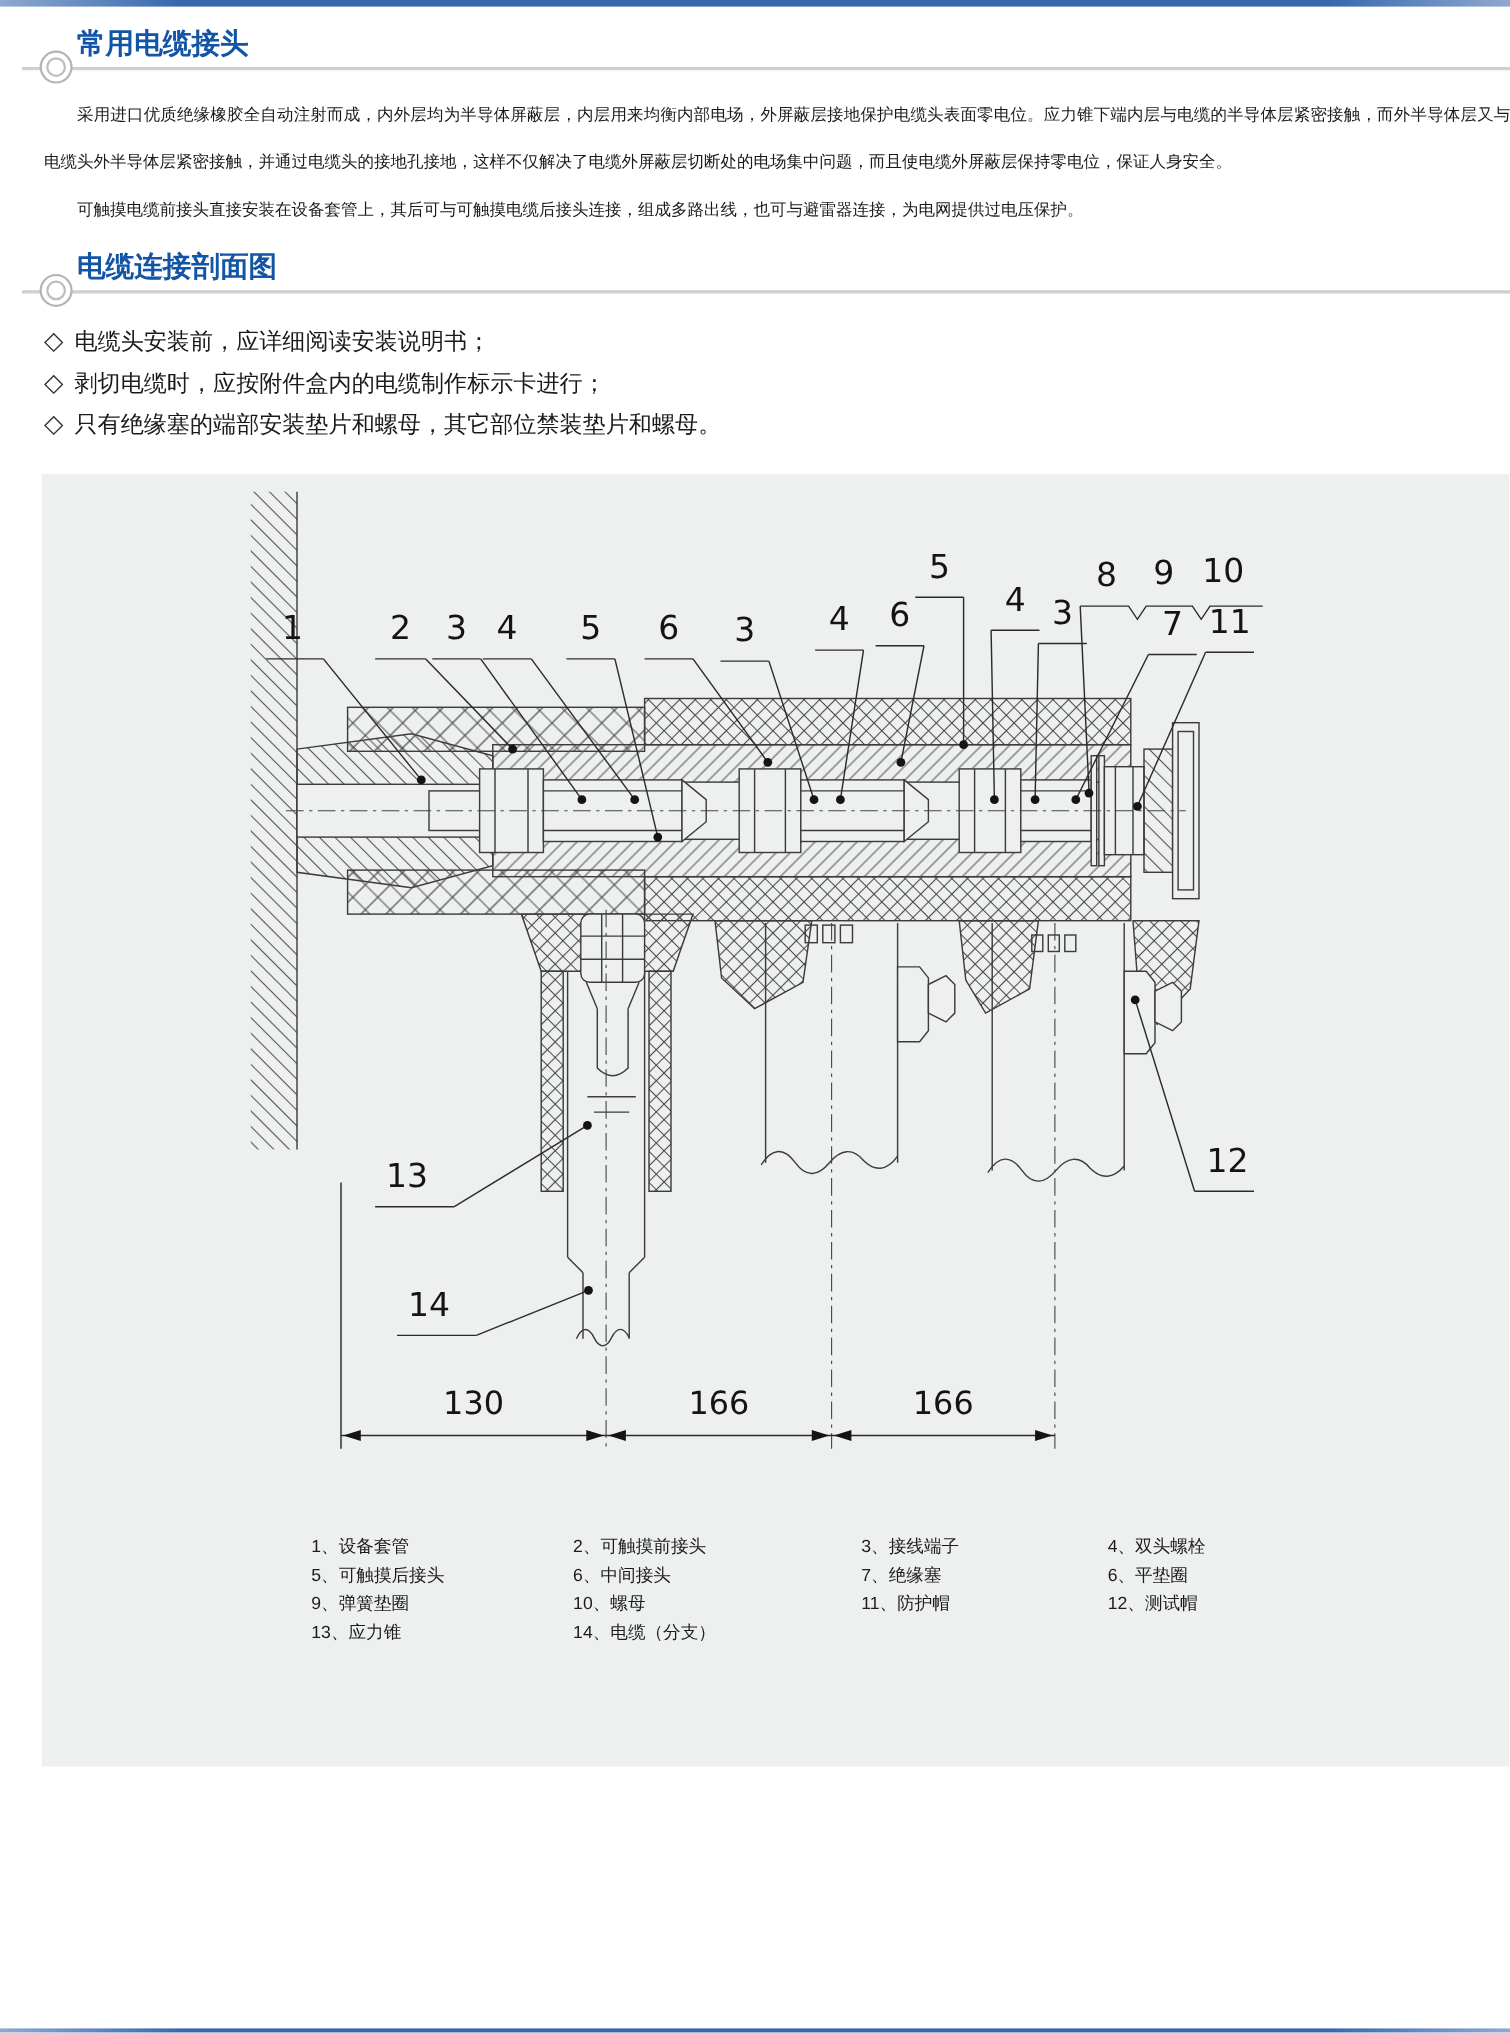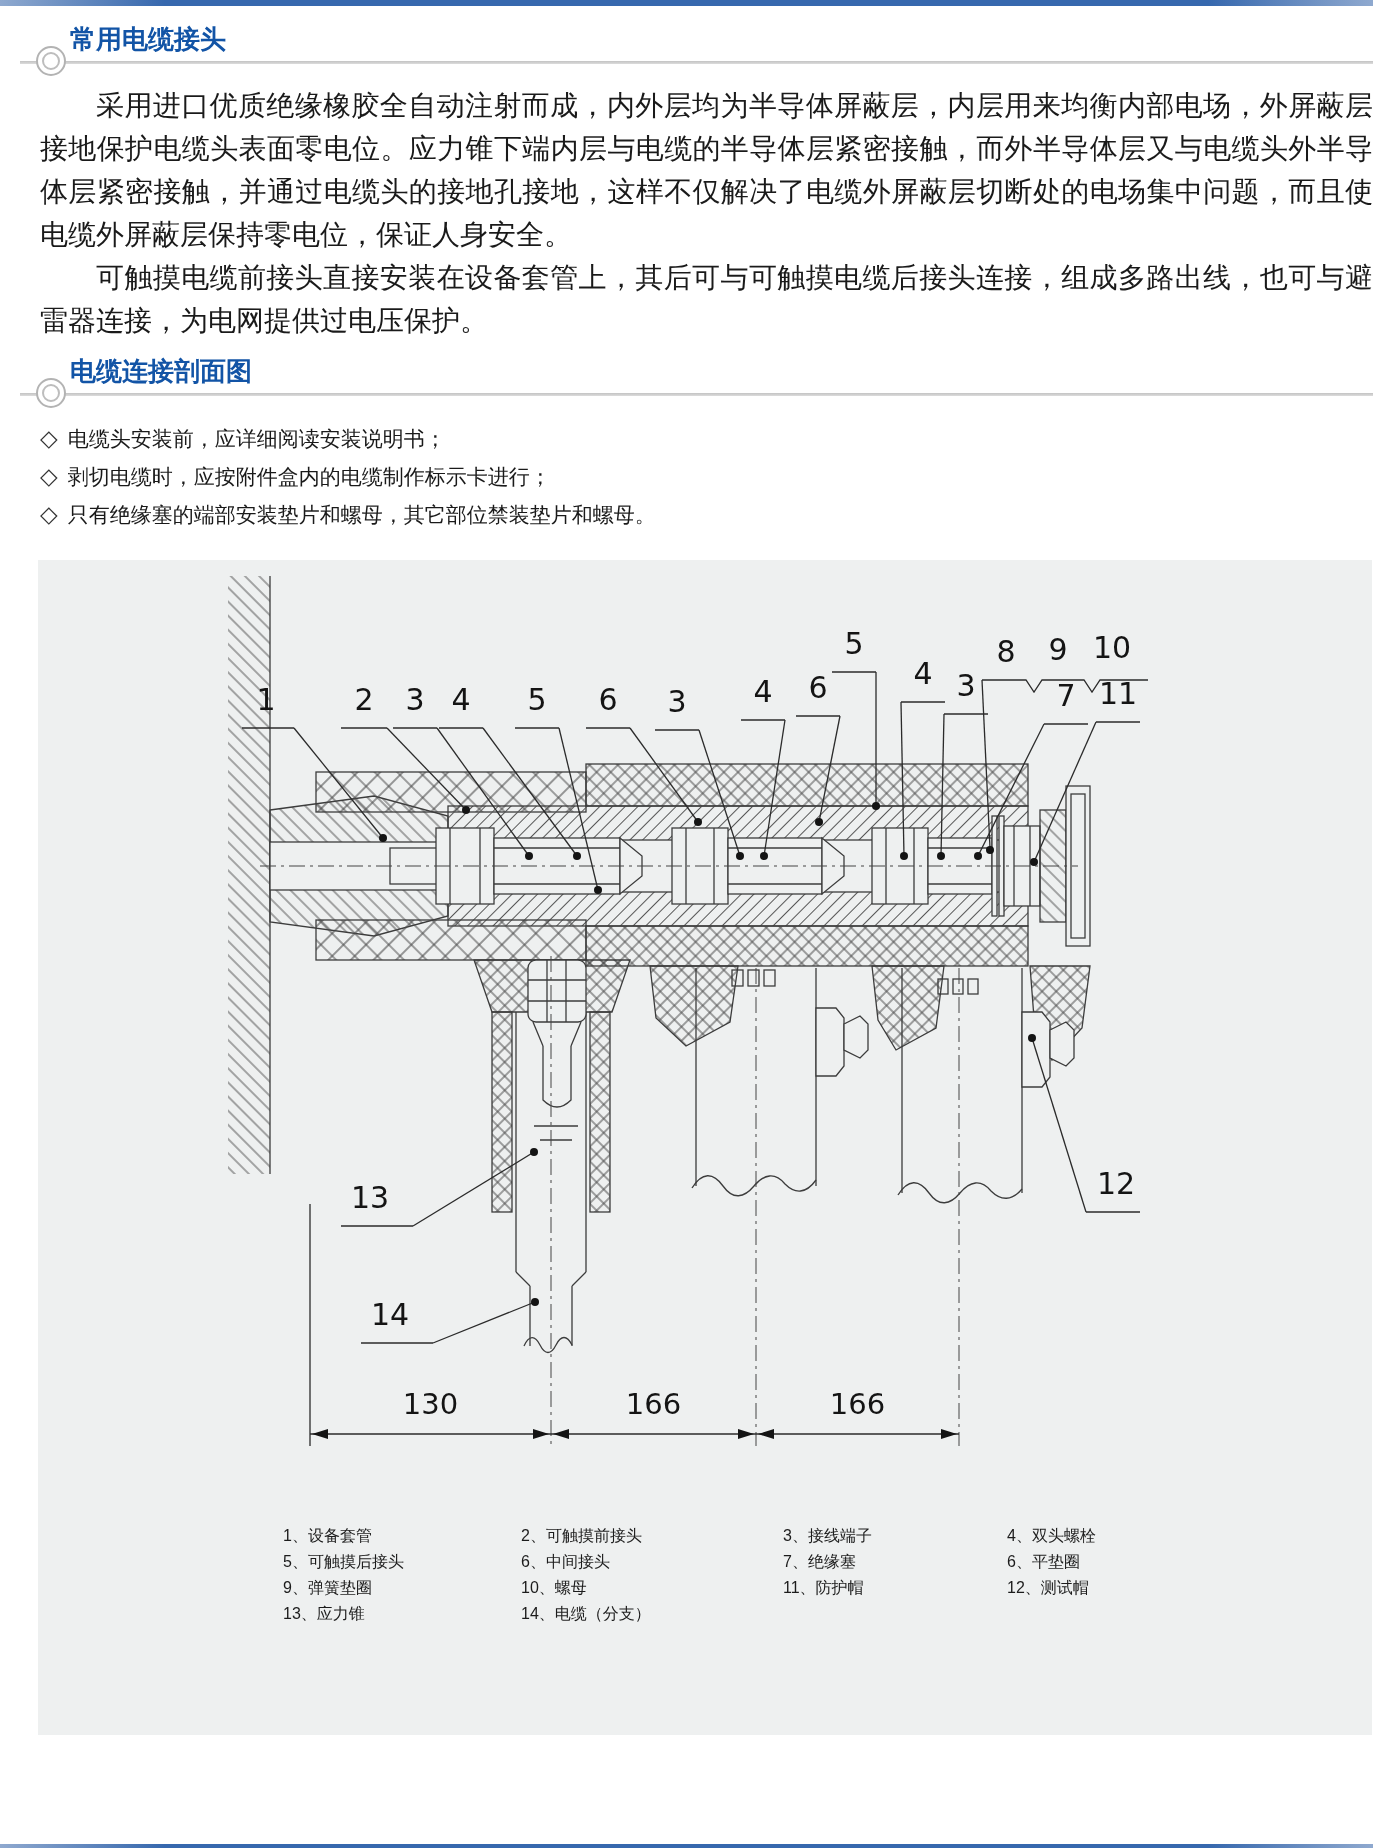--- a/index.html
+++ b/index.html
@@ -11,21 +11,21 @@
   .bar.bottom{bottom:0;height:4px;}
   .sec-head{position:relative;margin:0;}
   .sec-title{margin:0 0 0 50px;font-size:26px;font-weight:bold;color:#1254a6;line-height:34px;}
   .rule{position:relative;height:3px;margin-top:5px;
         background:linear-gradient(180deg,#c3c3c3,#dcdcdc);}
   .ring{position:absolute;left:16px;top:-15px;width:30px;height:30px;border:2px solid #b3b3b3;
         border-radius:50%;background:#fff;box-sizing:border-box;}
   .ring-in{position:absolute;left:4px;top:4px;width:18px;height:18px;border:2px solid #bdbdbd;
         border-radius:50%;box-sizing:border-box;}
   .sec1-head{margin-top:22px;}
-  .paras{margin:20px 20px 0 20px;font-size:28px;line-height:43px;}
+  .paras{margin:20px 20px 0 20px;font-size:15px;line-height:43px;font-family:Liberation Mono, monospace;}
   .paras p{margin:0;text-indent:2em;text-align:justify;}
   .sec2-head{margin-top:12px;}
   .bullets{list-style:none;margin:24px 12px 0 0;padding:0 20px;font-family:Liberation Serif, serif;}
   .bullets li{font-size:21px;line-height:38px;color:#1a1a1a;}
   .dm{font-size:23px;margin-right:10px;color:#333;}
   .panel{margin:26px 18px 0 18px;width:1334px;height:1175px;background:#eef0f0;}
   #dwg{display:block;}
   .co{font:30px "DejaVu Sans",sans-serif;fill:#141414;text-anchor:middle;}
   .dim{font:29px "DejaVu Sans",sans-serif;fill:#141414;text-anchor:middle;}
   .ld{stroke:#2b2b2b;stroke-width:1.3;fill:none;}

